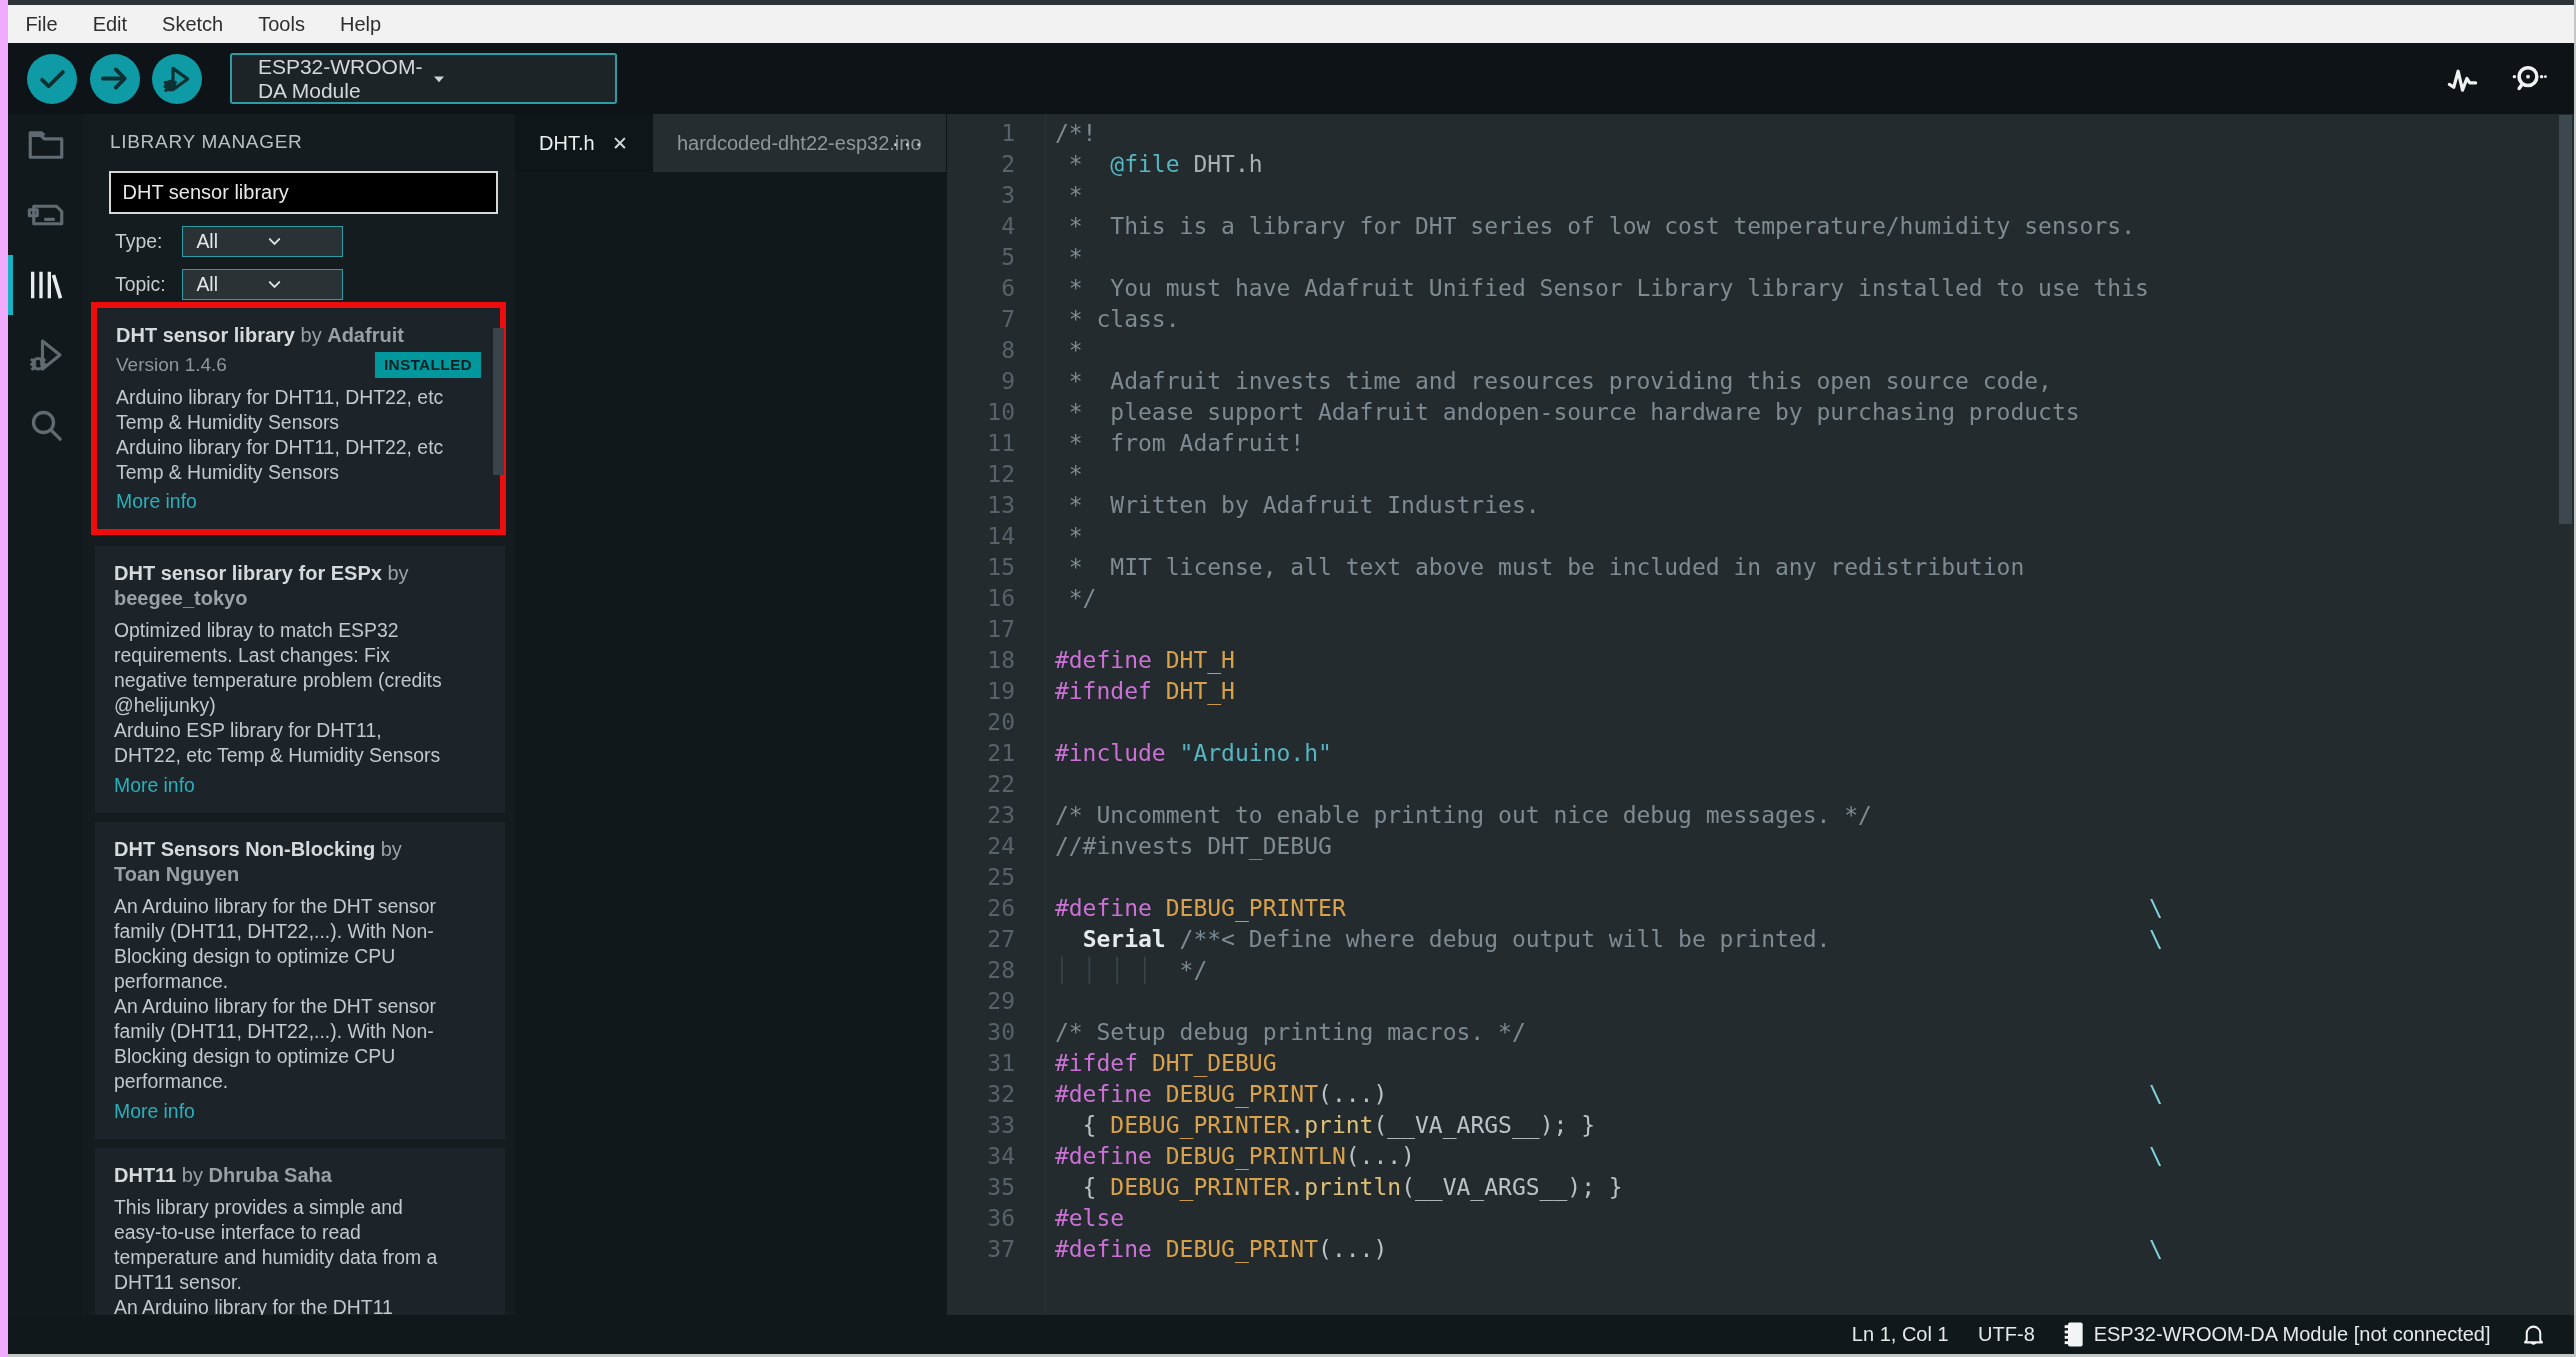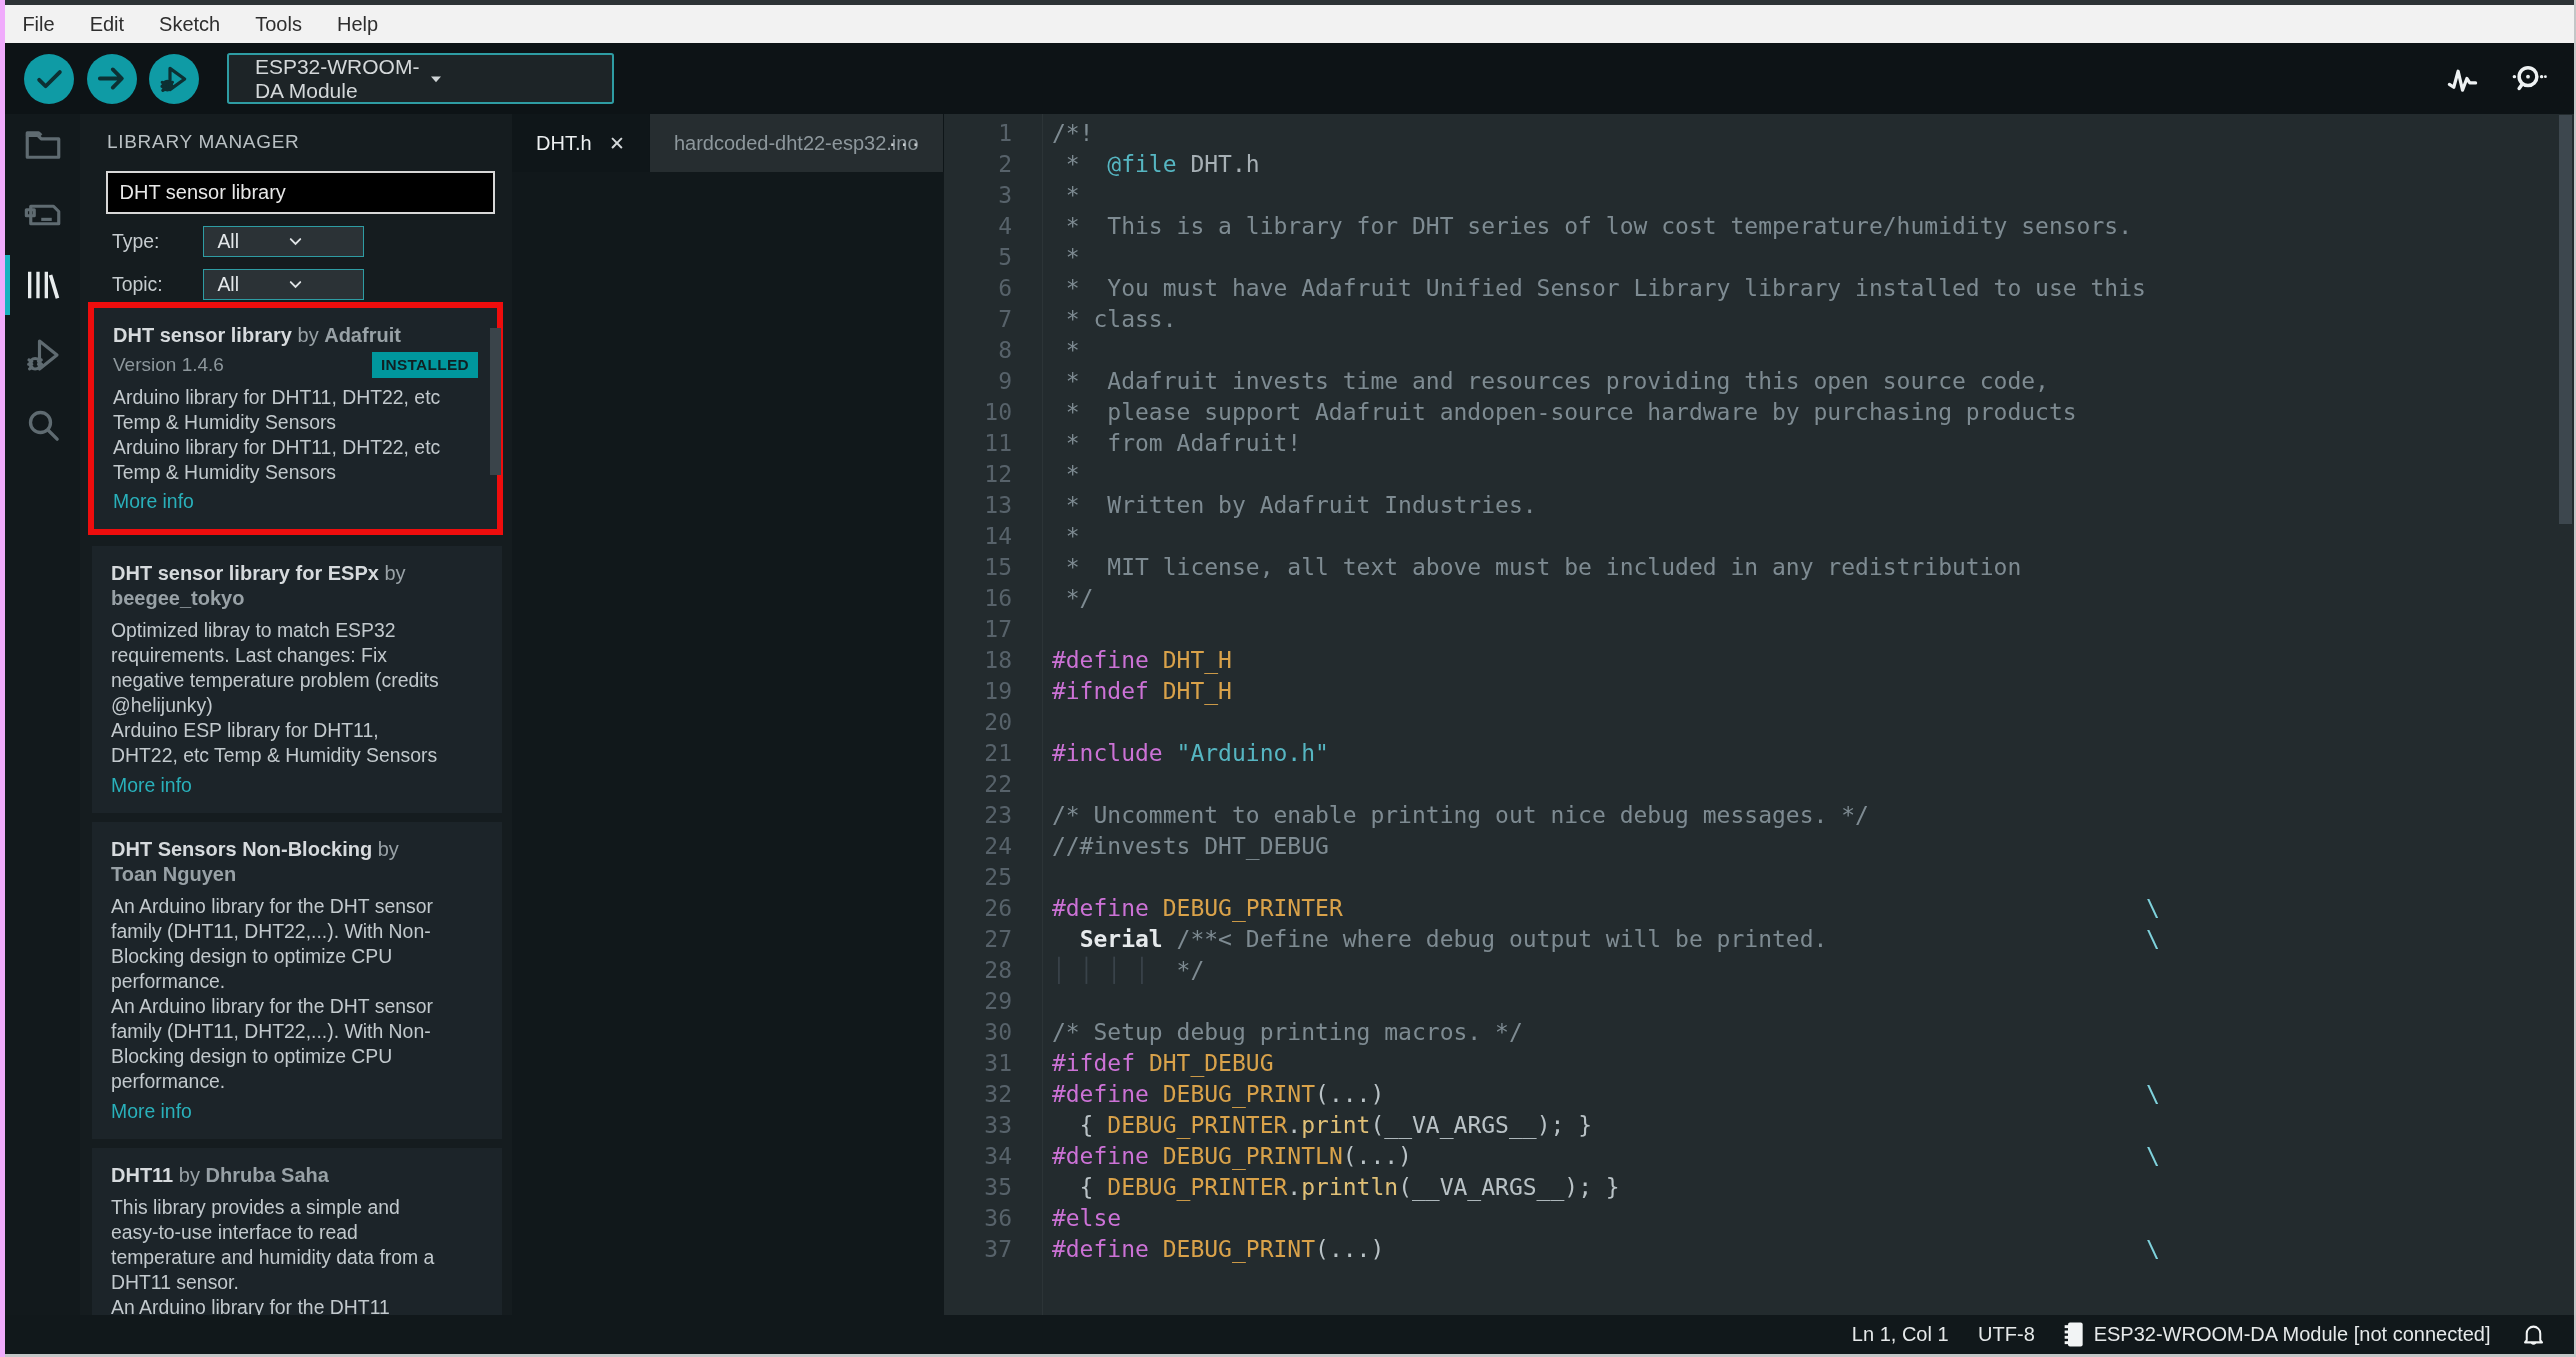--- a/index.html
+++ b/index.html
@@ -1,17 +1,17 @@
 <!DOCTYPE html>
 <html style="font-size:10.7px"><head>
 <meta charset="utf-8">
 <style>
   html,body{margin:0;padding:0;background:#888;}
   #app{position:relative;width:2576px;height:1358px;background:#11181b;overflow:hidden;
-       font-family:"Liberation Sans",sans-serif;border-left:5px solid #f0abfc;border-right:2px solid #c3c6c7;box-sizing:border-box;}
+       font-family:"Liberation Sans",sans-serif;border-left:8px solid #f0abfc;border-right:2px solid #c3c6c7;box-sizing:border-box;}
   
   .win-top{position:absolute;left:0;top:0;width:100%;height:5.4px;background:#2d3336;}
   .menubar{position:absolute;left:0;top:5.4px;width:100%;height:38px;background:#f2f2f2;
            display:flex;align-items:center;gap:35px;padding-left:17.4px;box-sizing:border-box;}
   .menu-item{font-size:20px;color:#2e2e2e;cursor:default;}
   
   .toolbar{position:absolute;left:0;top:43px;width:100%;height:71px;background:#0d1316;
            display:flex;align-items:center;}
   .tb-btn{width:50px;height:50px;border-radius:50%;background:#0f9ba5;display:flex;align-items:center;
           justify-content:center;margin-left:12.7px;flex:0 0 auto;}
@@ -28,21 +28,21 @@
   .act-item.active{color:#e8ecee;}
   .act-item.active::before{content:"";position:absolute;left:0;top:-8.7px;width:4.7px;height:60px;background:#18b3c0;}
   
   .panel{position:relative;width:432px;background:#151c1f;flex:0 0 auto;overflow:hidden;}
   .panel-header{margin:17.4px 0 0 27px;font-size:19px;letter-spacing:0.7px;color:#b9c0c3;}
   .search-box{margin:17.4px 0 0 25.5px;width:389px;height:43px;background:#000;border:2px solid #d7d7d7;
               box-sizing:border-box;color:#e8e8e8;font-size:20px;padding:0 12px;font-family:"Liberation Sans",sans-serif;}
   .filter-row{display:flex;align-items:center;margin:12px 0 0 32px;height:31px;}
   .filter-row .flabel{font-size:19.4px;color:#c6cccf;width:67px;}
   .select{width:161px;height:31px;background:#2b3236;border:1.3px solid #2e9ca3;display:flex;align-items:center;
-          padding:0 9.4px 0 13.4px;box-sizing:border-box;margin-left:24px;}
+          padding:0 9.4px 0 13.4px;box-sizing:border-box;}
   .select span{font-size:19.4px;color:#e4e8ea;flex:1;}
   .lib-list{position:absolute;left:12px;top:188px;width:410px;display:flex;flex-direction:column;gap:9.4px;}
   .card{background:#1c2429;padding:14.7px 19px 16px 19px;}
   .red-annotation{border:6px solid #ee0d0d;margin:0 -1.3px 1.3px -4px;}
   .card-title{font-size:20px;color:#98a1a6;max-width:335px;line-height:25.5px;}
   .card-title .t{font-weight:bold;color:#d6dadd;}
   .card-title .author{font-weight:bold;color:#98a1a6;}
   .ver-row{display:flex;align-items:center;margin-top:4px;}
   .version{font-size:19px;color:#8d979c;}
   .badge{margin-left:auto;background:#00979d;color:#102023;font-weight:bold;font-size:15.4px;

